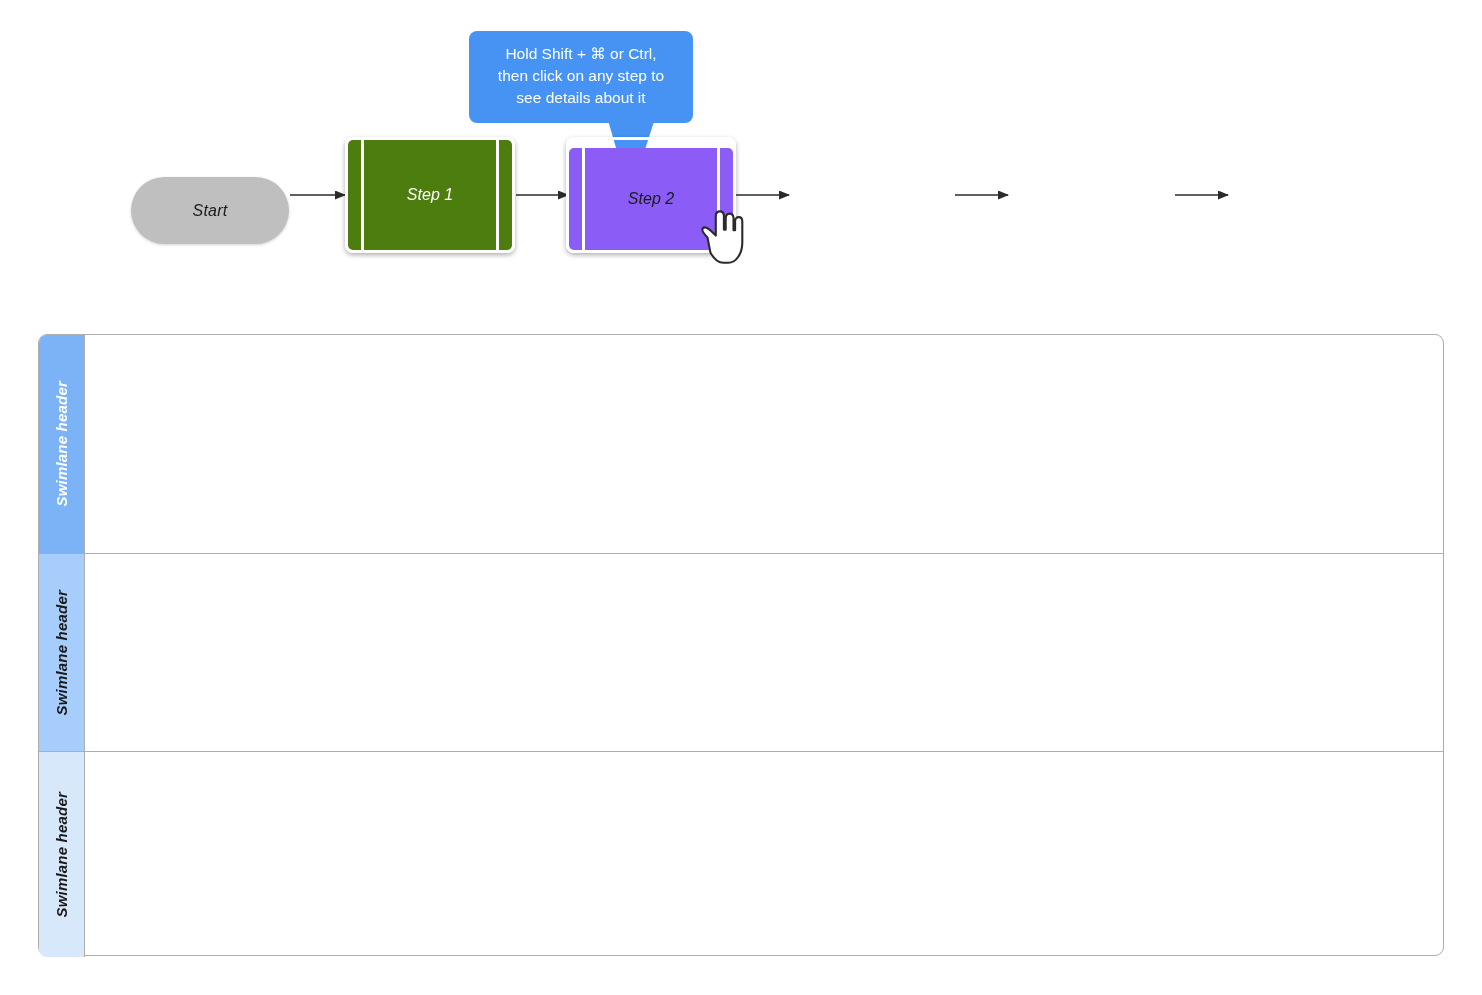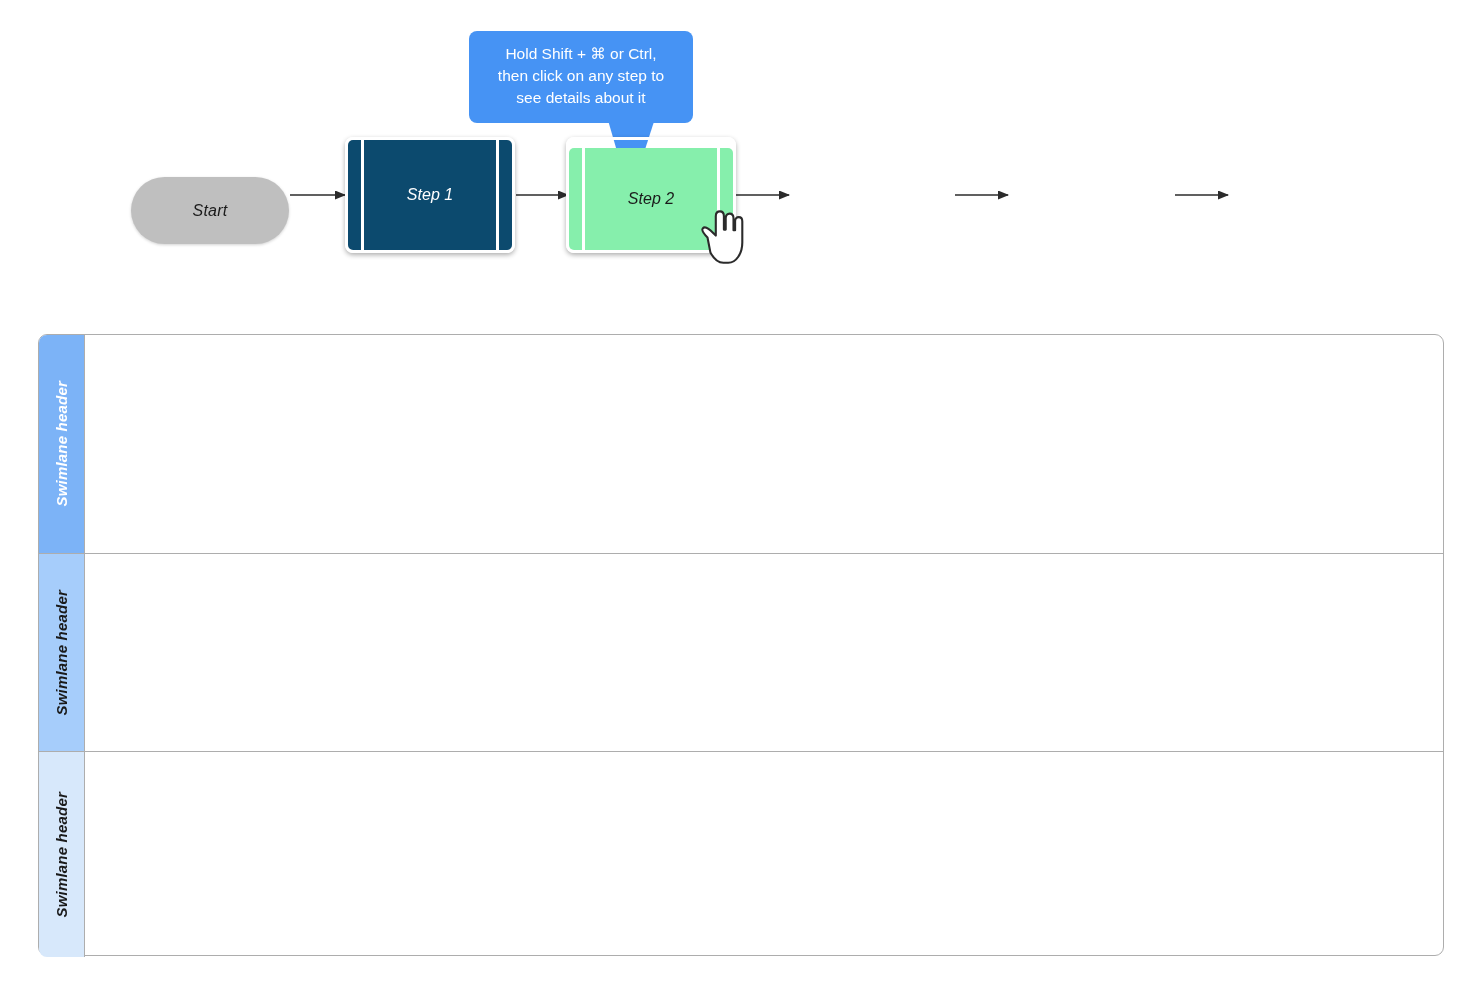--- a/index.html
+++ b/index.html
@@ -61,22 +61,22 @@
     overflow: hidden;
   }
   .step .bar {
     position: absolute;
     top: 0; bottom: 0;
     width: 3px;
     background: #ffffff;
   }
   .step .bar.l { left: 13px; }
   .step .bar.r { right: 13px; }
-  .step.gray .inner { background: #86efac; color: #1a1a1a; margin-top: 8px; }
-  .step.blue .inner { background: #0c4a6e; color: #ffffff; }
+  .step.gray .inner { background: #8b5cf6; color: #1a1a1a; margin-top: 8px; }
+  .step.blue .inner { background: #4d7c0f; color: #ffffff; }
 
   
   .term-gray {
     background: #bfbfbf;
     border-radius: 34px;
     color: #1a1a1a;
     box-shadow: 0 1px 3px rgba(0,0,0,.18);
     margin-top: 15px;
   }
 

